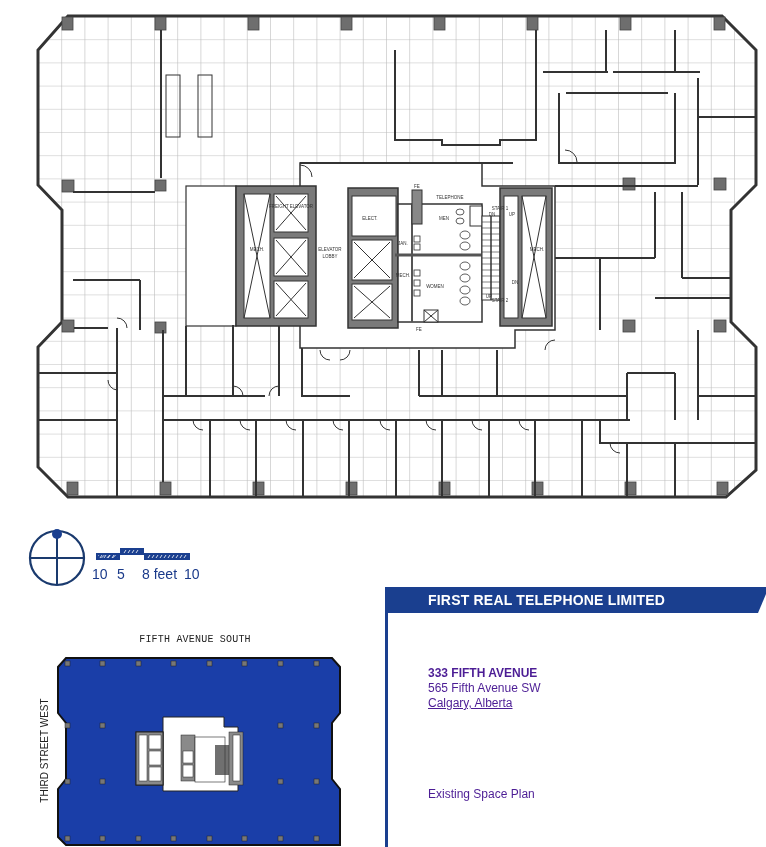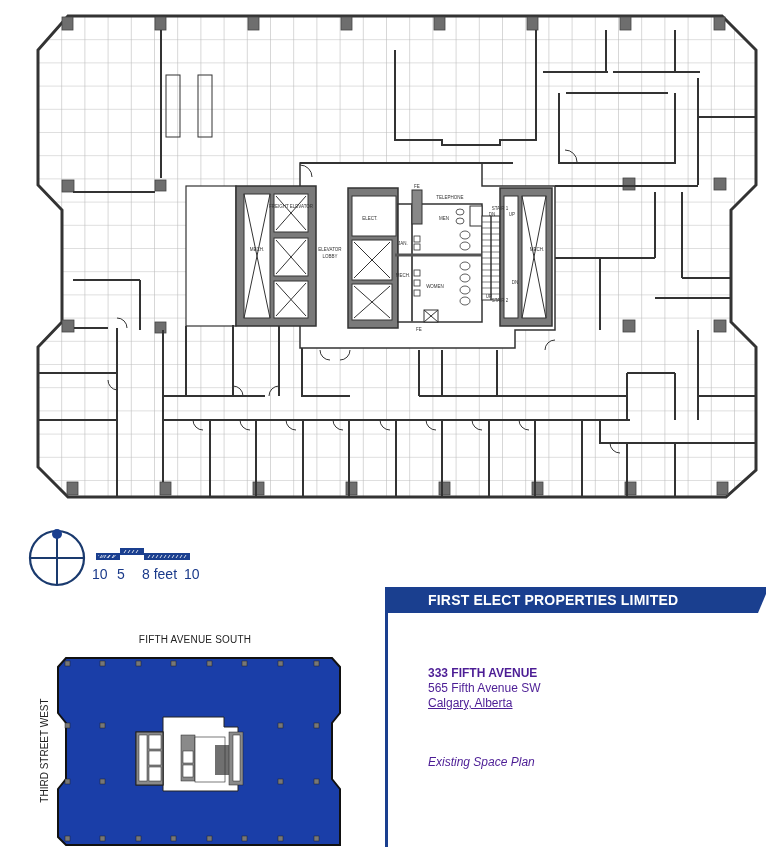--- a/index.html
+++ b/index.html
@@ -2,21 +2,21 @@
 <html><head>
 <meta charset="utf-8">
 <style>
   html, body { margin:0; padding:0; background:#ffffff; }
   body { width:766px; height:847px; position:relative; overflow:hidden; font-family:"Liberation Sans", sans-serif; }
   #plan { position:absolute; left:0; top:0; }
   .compass { position:absolute; left:28px; top:528px; }
   .scale { position:absolute; left:92px; top:544px; }
   .scale-labels { position:absolute; left:92px; top:566px; width:110px; height:14px; font-size:14px; color:#1a3a8a; }
   .scale-labels span { position:absolute; top:0; }
-  .street-top { position:absolute; left:60px; top:634px; width:270px; text-align:center; font-size:10px; color:#222; letter-spacing:0.2px; }
+  .street-top { position:absolute; left:60px; top:634px; width:270px; text-align:center; font-size:10px; color:#222; letter-spacing:0.2px;font-family:Liberation Mono, monospace; }
   .street-left { position:absolute; left:-16px; top:745px; width:120px; text-align:center; font-size:10px; color:#222; transform:rotate(-90deg); transform-origin:center center; }
   .keyplan { position:absolute; left:56px; top:655px; }
   .info-panel { position:absolute; left:385px; top:587px; width:381px; height:260px; border-left:3px solid #1a3f8f; }
   .company-bar { position:absolute; left:0; top:0; width:381px; height:26px; }
   .company-bar svg { position:absolute; left:0; top:0; }
   .company-name { position:absolute; left:40px; top:5px; font-size:14px; font-weight:bold; color:#ffffff; letter-spacing:0.2px; }
   .info-text { position:absolute; left:40px; font-size:12px; color:#4c1d95; line-height:15px; }
   .bold { font-weight:bold; }
 </style>
 </head>
@@ -336,19 +336,19 @@
   <rect x="159" y="90" width="14" height="30" fill="#333" opacity="0.7"></rect>
   <rect x="173" y="77" width="14" height="53" fill="#8a8a8a" stroke="#222" stroke-width="0.5"></rect>
   <rect x="177" y="80" width="7" height="46" fill="#fff" stroke="#222" stroke-width="0.5"></rect>
 </svg>
 
 <div class="info-panel">
   <div class="company-bar">
     <svg width="381" height="26" viewBox="0 0 381 26">
       <path d="M0 0 L381 0 L370 26 L0 26 Z" fill="#1a3f8f"></path>
     </svg>
-    <div class="company-name">FIRST ELECT PROPERTIES LIMITED</div>
+    <div class="company-name">FIRST REAL TELEPHONE LIMITED</div>
   </div>
   <div class="info-text bold" style="top:79px;">333  FIFTH AVENUE</div>
   <div class="info-text" style="top:94px;">565  Fifth Avenue SW</div>
   <div class="info-text" style="top:109px;text-decoration:underline;">Calgary, Alberta</div>
-  <div class="info-text" style="top:168px;font-style:italic;">Existing Space Plan</div>
+  <div class="info-text" style="top:200px;">Existing Space Plan</div>
 </div>
 
 </body></html>

